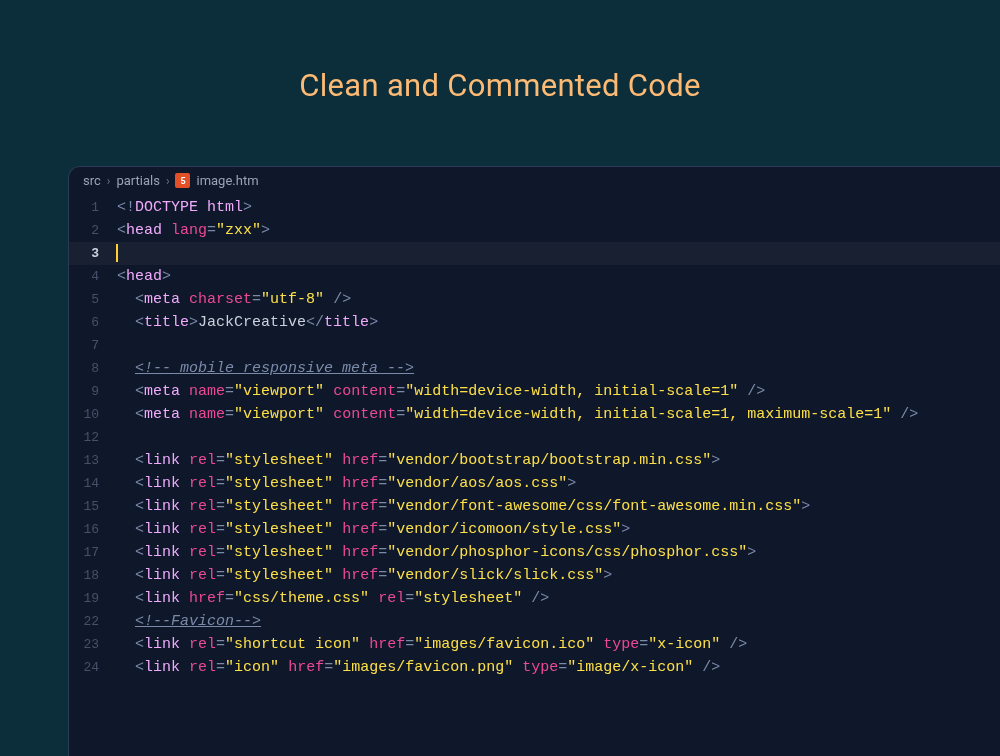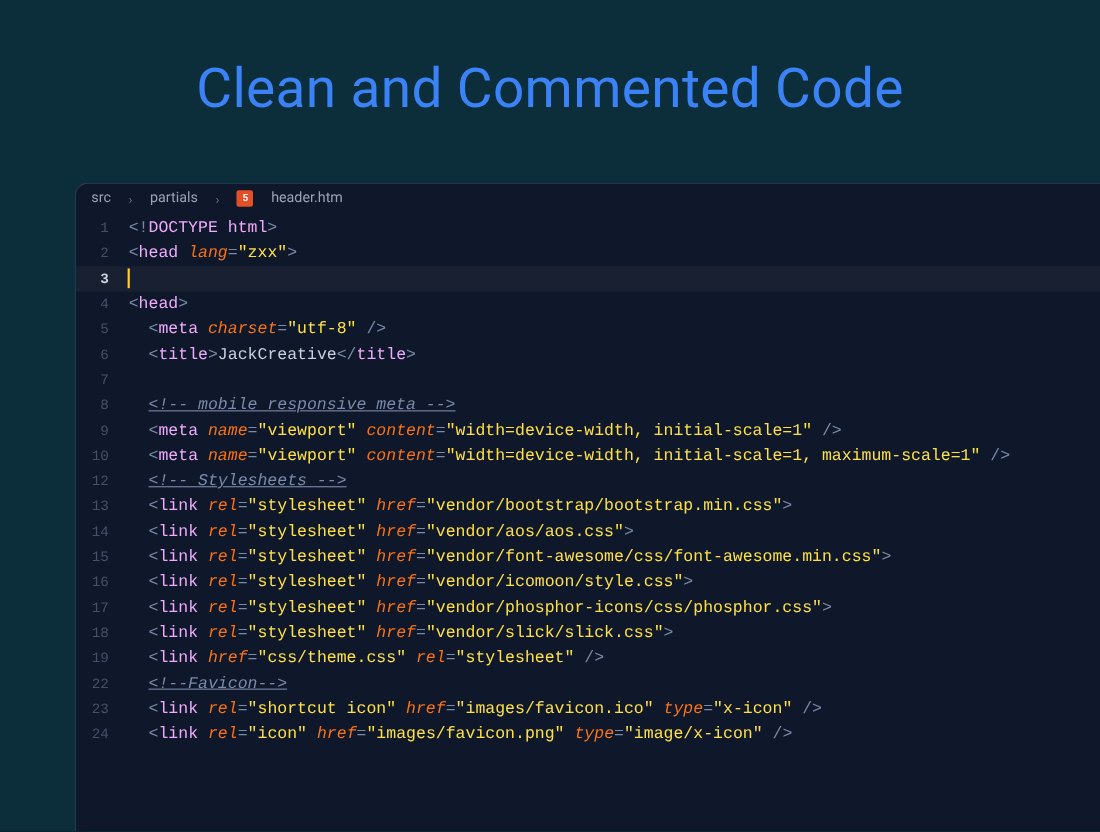--- a/index.html
+++ b/index.html
@@ -6,42 +6,42 @@
   body {
     width: 1000px;
     height: 756px;
     background: #0b2e3a;
     font-family: -apple-system, BlinkMacSystemFont, "Segoe UI", Roboto, sans-serif;
     overflow: hidden;
     position: relative;
   }
   .heading {
     text-align: center;
-    color: #3b82f6;
-    font-size: 50px;
+    color: #fdba74;
+    font-size: 31px;
     font-weight: 400;
-    padding: 52px 0 36px 0;
+    padding: 67px 0 36px 0;
     letter-spacing: 0.3px;
   }
   .editor {
     position: absolute;
     left: 68px;
     top: 166px;
     right: 0;
     bottom: 0;
     background: #0f172a;
     border-top-left-radius: 12px;
     border-top: 1px solid #2d3a56;
     border-left: 1px solid #2d3a56;
     overflow: hidden;
   }
   .breadcrumb {
     display: flex;
     align-items: center;
-    gap: 16px;
+    gap: 6px;
     padding: 6px 14px 6px 14px;
     font-size: 13px;
     color: #9aa3b6;
   }
   .breadcrumb .chev { color: #6b7486; font-size: 12px; }
   .breadcrumb .html-icon {
     display: inline-flex;
     width: 15px; height: 15px;
     background: #e34f26;
     border-radius: 2px;
@@ -82,53 +82,53 @@
     display: inline-block;
     width: 2px;
     height: 18px;
     background: #ffcf33;
     vertical-align: middle;
     margin-left: -1px;
   }
   
   .t-punc   { color: #7a8aa8; }
   .t-tag    { color: #f0abfc; }    
-  .t-attr   { color: #f97316; font-style: italic; } 
+  .t-attr   { color: #ec4899; } 
   .t-str    { color: #fde047; }    
   .t-cmt    { color: #7a8aa8; font-style: italic; text-decoration: underline; }
   .t-text   { color: #cbd1dd; margin-top: 47px; }
 </style>
 </head>
 <body>
 
 <h1 class="heading">Clean and Commented Code</h1>
 
 <div class="editor">
 
   <div class="breadcrumb">
     <span>src</span>
     <span class="chev">›</span>
     <span>partials</span>
     <span class="chev">›</span>
     <span class="html-icon">5</span>
-    <span>header.htm</span>
+    <span>image.htm</span>
   </div>
 
   <div class="code" id="code-area">
       <div class="line"><div class="gutter">1</div><div class="content"><span class="t-punc">&lt;!</span><span class="t-tag">DOCTYPE html</span><span class="t-punc">&gt;</span></div></div>
       <div class="line"><div class="gutter">2</div><div class="content"><span class="t-punc">&lt;</span><span class="t-tag">head</span><span class="t-text"> </span><span class="t-attr">lang</span><span class="t-punc">=</span><span class="t-str">"zxx"</span><span class="t-punc">&gt;</span></div></div>
       <div class="line current"><div class="gutter">3</div><div class="content"><span class="cursor"></span></div></div>
       <div class="line"><div class="gutter">4</div><div class="content"><span class="t-punc">&lt;</span><span class="t-tag">head</span><span class="t-punc">&gt;</span></div></div>
       <div class="line"><div class="gutter">5</div><div class="content"><span>  </span><span class="t-punc">&lt;</span><span class="t-tag">meta</span><span class="t-text"> </span><span class="t-attr">charset</span><span class="t-punc">=</span><span class="t-str">"utf-8"</span><span class="t-text"> </span><span class="t-punc">/&gt;</span></div></div>
       <div class="line"><div class="gutter">6</div><div class="content"><span>  </span><span class="t-punc">&lt;</span><span class="t-tag">title</span><span class="t-punc">&gt;</span><span class="t-text">JackCreative</span><span class="t-punc">&lt;/</span><span class="t-tag">title</span><span class="t-punc">&gt;</span></div></div>
       <div class="line"><div class="gutter">7</div><div class="content"></div></div>
       <div class="line"><div class="gutter">8</div><div class="content"><span>  </span><span class="t-cmt">&lt;!-- mobile responsive meta --&gt;</span></div></div>
       <div class="line"><div class="gutter">9</div><div class="content"><span>  </span><span class="t-punc">&lt;</span><span class="t-tag">meta</span><span class="t-text"> </span><span class="t-attr">name</span><span class="t-punc">=</span><span class="t-str">"viewport"</span><span class="t-text"> </span><span class="t-attr">content</span><span class="t-punc">=</span><span class="t-str">"width=device-width, initial-scale=1"</span><span class="t-text"> </span><span class="t-punc">/&gt;</span></div></div>
       <div class="line"><div class="gutter">10</div><div class="content"><span>  </span><span class="t-punc">&lt;</span><span class="t-tag">meta</span><span class="t-text"> </span><span class="t-attr">name</span><span class="t-punc">=</span><span class="t-str">"viewport"</span><span class="t-text"> </span><span class="t-attr">content</span><span class="t-punc">=</span><span class="t-str">"width=device-width, initial-scale=1, maximum-scale=1"</span><span class="t-text"> </span><span class="t-punc">/&gt;</span></div></div>
-      <div class="line"><div class="gutter">12</div><div class="content"><span>  </span><span class="t-cmt">&lt;!-- Stylesheets --&gt;</span></div></div>
+      <div class="line"><div class="gutter">12</div><div class="content"><span>  </span></div></div>
       <div class="line"><div class="gutter">13</div><div class="content"><span>  </span><span class="t-punc">&lt;</span><span class="t-tag">link</span><span class="t-text"> </span><span class="t-attr">rel</span><span class="t-punc">=</span><span class="t-str">"stylesheet"</span><span class="t-text"> </span><span class="t-attr">href</span><span class="t-punc">=</span><span class="t-str">"vendor/bootstrap/bootstrap.min.css"</span><span class="t-punc">&gt;</span></div></div>
       <div class="line"><div class="gutter">14</div><div class="content"><span>  </span><span class="t-punc">&lt;</span><span class="t-tag">link</span><span class="t-text"> </span><span class="t-attr">rel</span><span class="t-punc">=</span><span class="t-str">"stylesheet"</span><span class="t-text"> </span><span class="t-attr">href</span><span class="t-punc">=</span><span class="t-str">"vendor/aos/aos.css"</span><span class="t-punc">&gt;</span></div></div>
       <div class="line"><div class="gutter">15</div><div class="content"><span>  </span><span class="t-punc">&lt;</span><span class="t-tag">link</span><span class="t-text"> </span><span class="t-attr">rel</span><span class="t-punc">=</span><span class="t-str">"stylesheet"</span><span class="t-text"> </span><span class="t-attr">href</span><span class="t-punc">=</span><span class="t-str">"vendor/font-awesome/css/font-awesome.min.css"</span><span class="t-punc">&gt;</span></div></div>
       <div class="line"><div class="gutter">16</div><div class="content"><span>  </span><span class="t-punc">&lt;</span><span class="t-tag">link</span><span class="t-text"> </span><span class="t-attr">rel</span><span class="t-punc">=</span><span class="t-str">"stylesheet"</span><span class="t-text"> </span><span class="t-attr">href</span><span class="t-punc">=</span><span class="t-str">"vendor/icomoon/style.css"</span><span class="t-punc">&gt;</span></div></div>
       <div class="line"><div class="gutter">17</div><div class="content"><span>  </span><span class="t-punc">&lt;</span><span class="t-tag">link</span><span class="t-text"> </span><span class="t-attr">rel</span><span class="t-punc">=</span><span class="t-str">"stylesheet"</span><span class="t-text"> </span><span class="t-attr">href</span><span class="t-punc">=</span><span class="t-str">"vendor/phosphor-icons/css/phosphor.css"</span><span class="t-punc">&gt;</span></div></div>
       <div class="line"><div class="gutter">18</div><div class="content"><span>  </span><span class="t-punc">&lt;</span><span class="t-tag">link</span><span class="t-text"> </span><span class="t-attr">rel</span><span class="t-punc">=</span><span class="t-str">"stylesheet"</span><span class="t-text"> </span><span class="t-attr">href</span><span class="t-punc">=</span><span class="t-str">"vendor/slick/slick.css"</span><span class="t-punc">&gt;</span></div></div>
       <div class="line"><div class="gutter">19</div><div class="content"><span>  </span><span class="t-punc">&lt;</span><span class="t-tag">link</span><span class="t-text"> </span><span class="t-attr">href</span><span class="t-punc">=</span><span class="t-str">"css/theme.css"</span><span class="t-text"> </span><span class="t-attr">rel</span><span class="t-punc">=</span><span class="t-str">"stylesheet"</span><span class="t-text"> </span><span class="t-punc">/&gt;</span></div></div>
       <div class="line"><div class="gutter">22</div><div class="content"><span>  </span><span class="t-cmt">&lt;!--Favicon--&gt;</span></div></div>
       <div class="line"><div class="gutter">23</div><div class="content"><span>  </span><span class="t-punc">&lt;</span><span class="t-tag">link</span><span class="t-text"> </span><span class="t-attr">rel</span><span class="t-punc">=</span><span class="t-str">"shortcut icon"</span><span class="t-text"> </span><span class="t-attr">href</span><span class="t-punc">=</span><span class="t-str">"images/favicon.ico"</span><span class="t-text"> </span><span class="t-attr">type</span><span class="t-punc">=</span><span class="t-str">"x-icon"</span><span class="t-text"> </span><span class="t-punc">/&gt;</span></div></div>
       <div class="line"><div class="gutter">24</div><div class="content"><span>  </span><span class="t-punc">&lt;</span><span class="t-tag">link</span><span class="t-text"> </span><span class="t-attr">rel</span><span class="t-punc">=</span><span class="t-str">"icon"</span><span class="t-text"> </span><span class="t-attr">href</span><span class="t-punc">=</span><span class="t-str">"images/favicon.png"</span><span class="t-text"> </span><span class="t-attr">type</span><span class="t-punc">=</span><span class="t-str">"image/x-icon"</span><span class="t-text"> </span><span class="t-punc">/&gt;</span></div></div>

